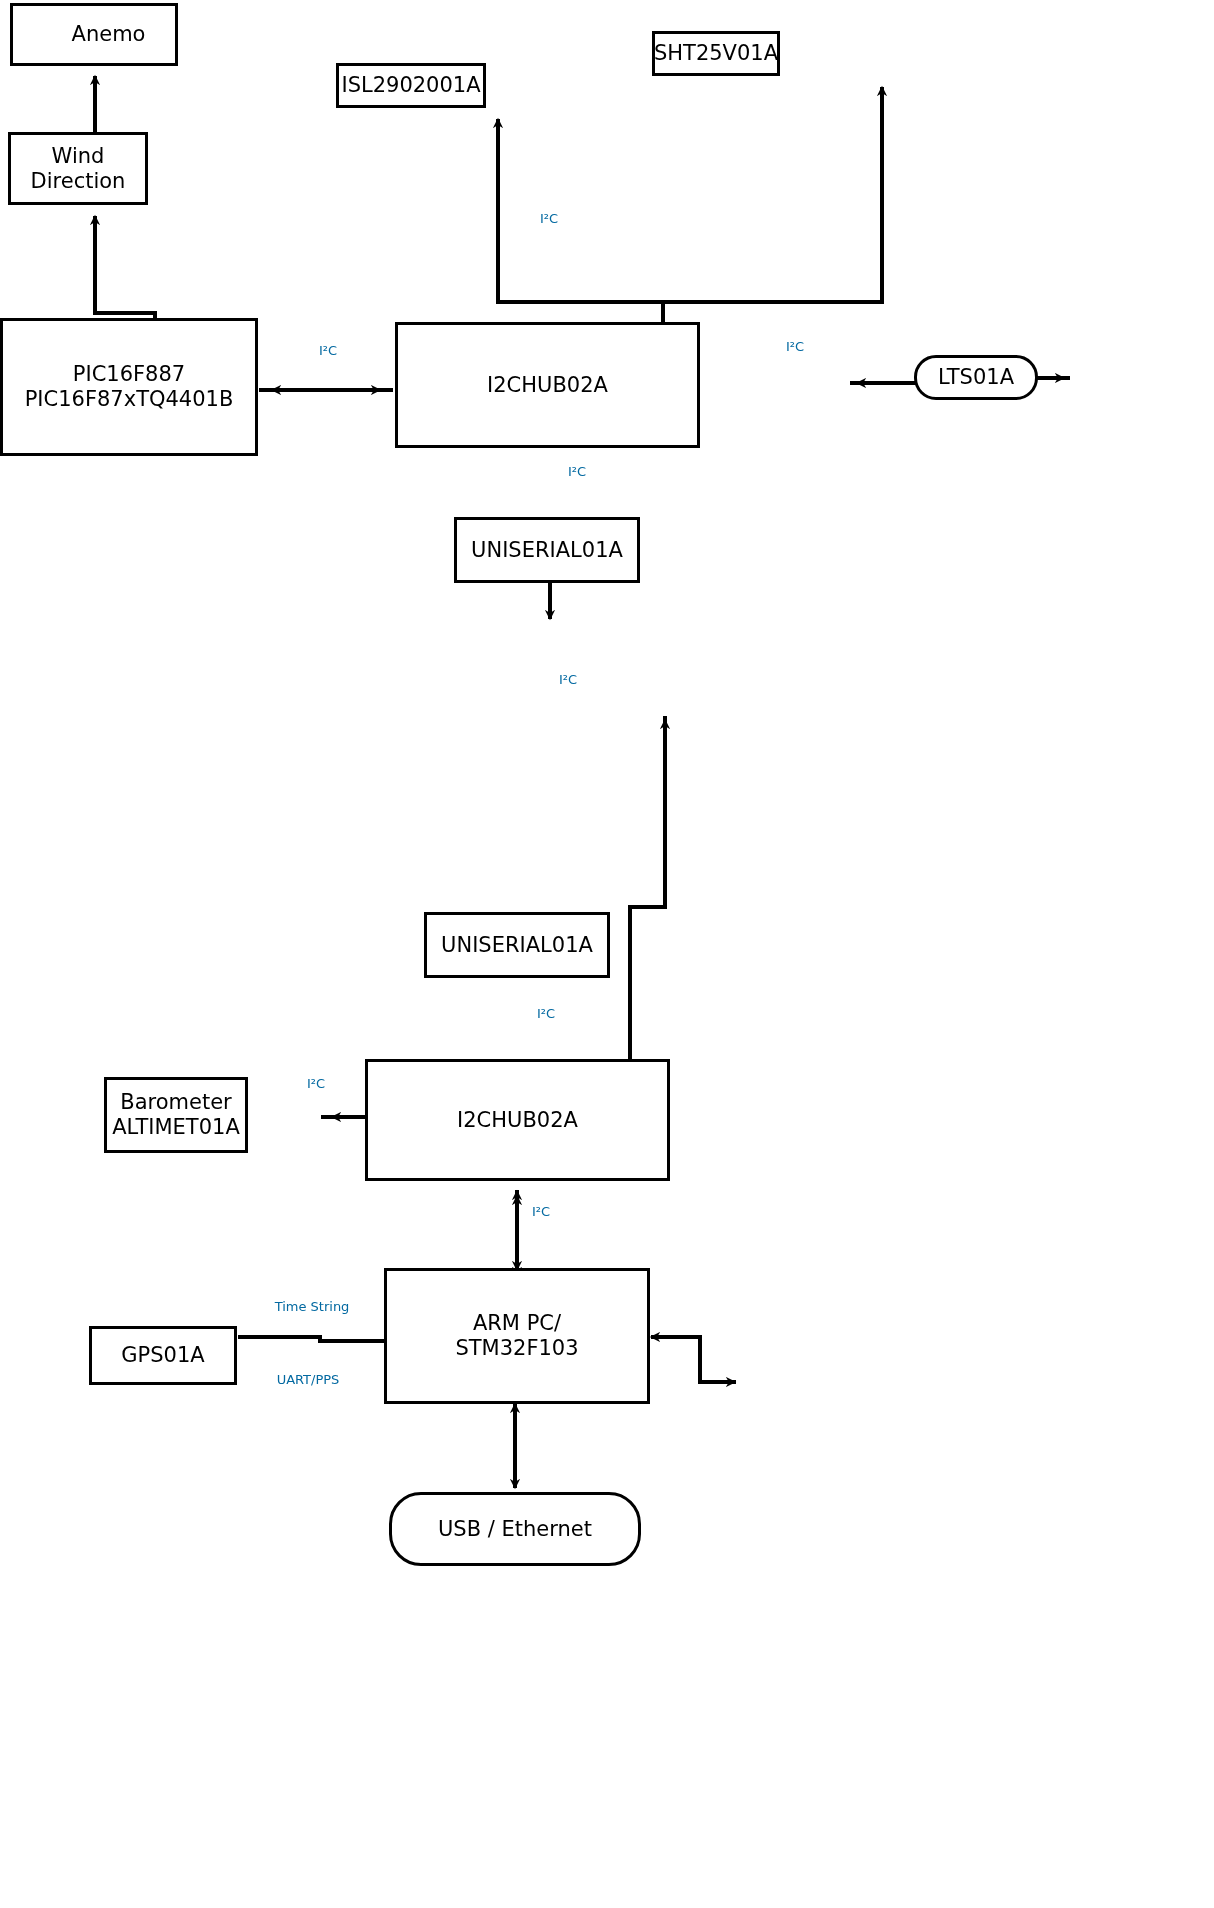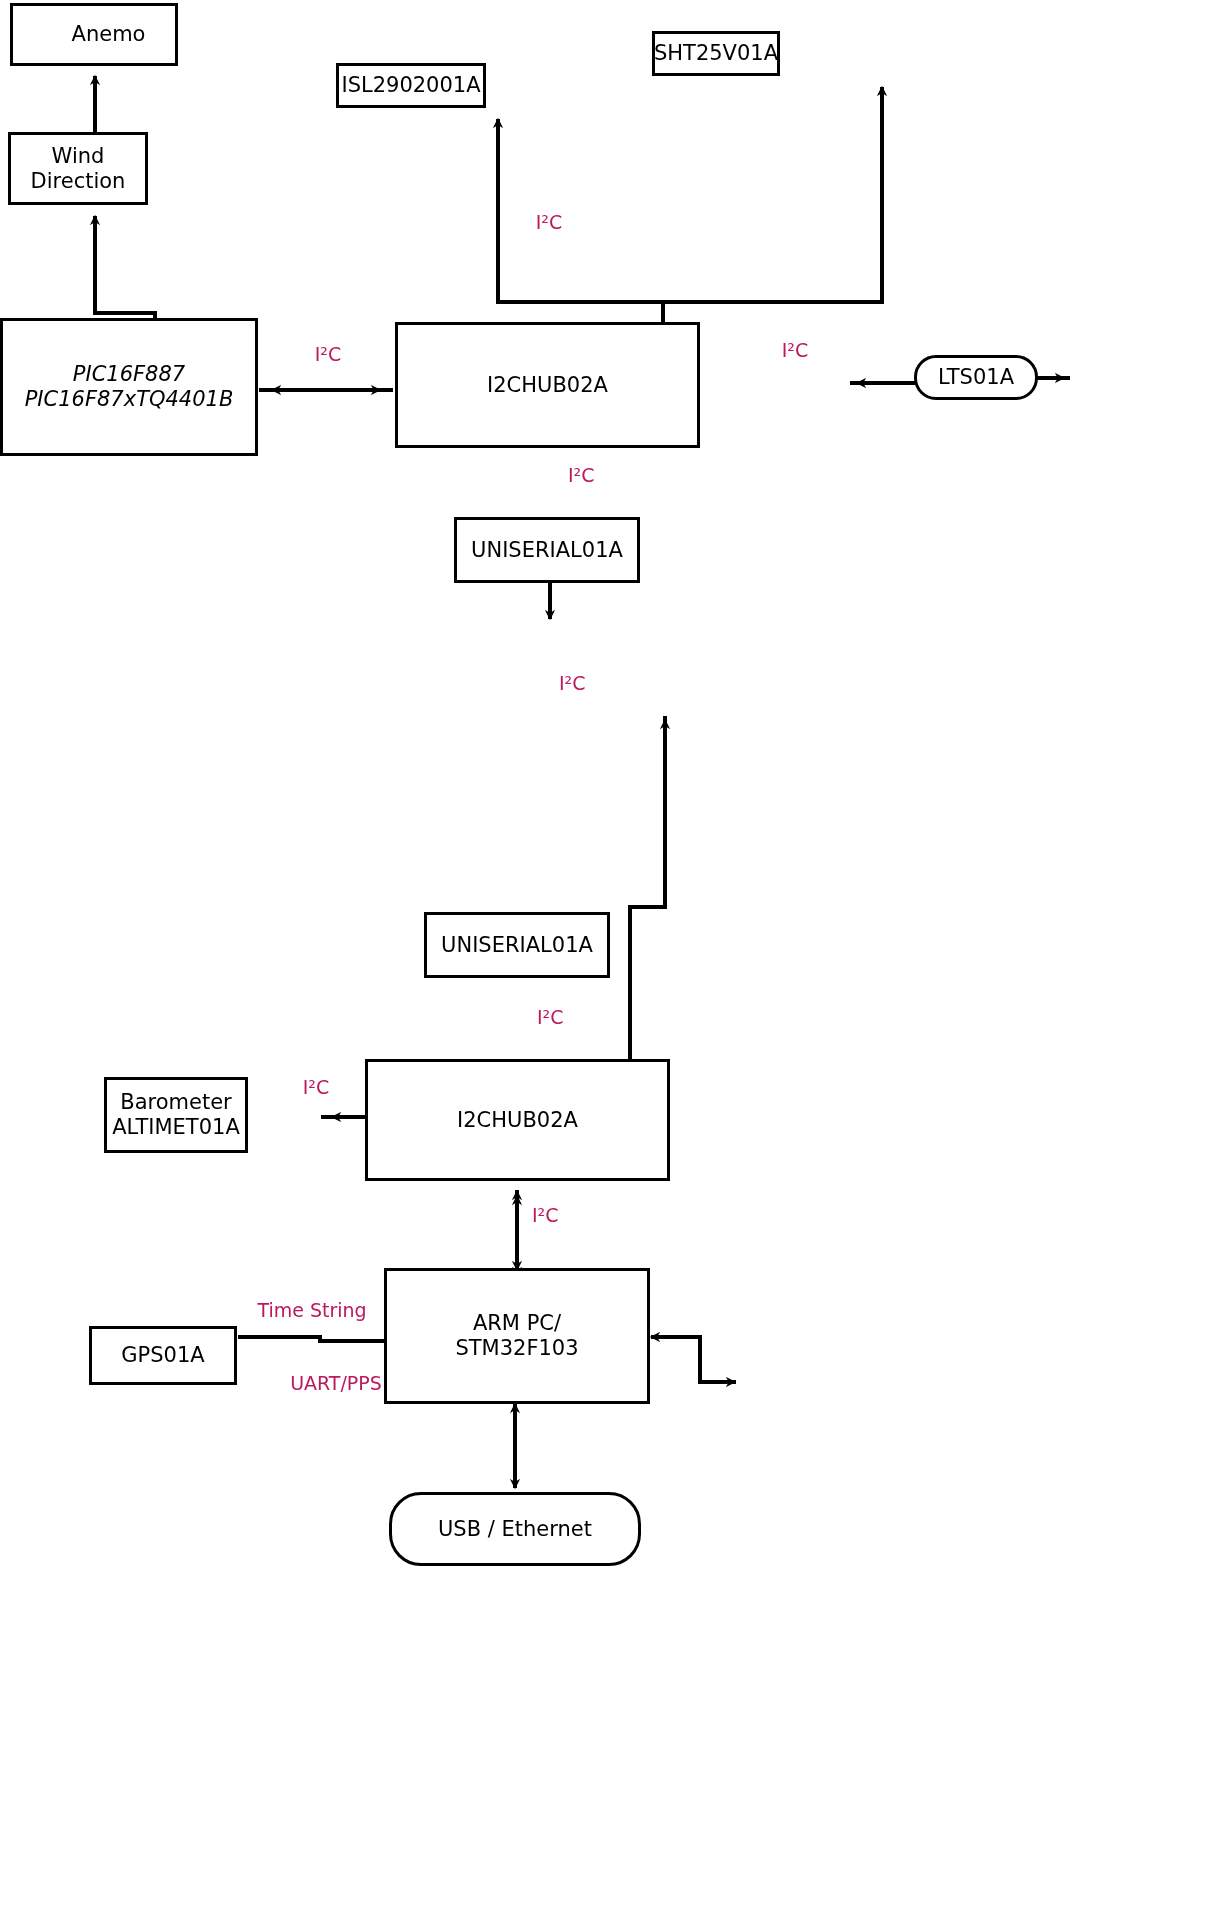--- a/index.html
+++ b/index.html
@@ -37,22 +37,22 @@
     text-align: center;
     color: #000000;
     font-size: 21px;
     line-height: 1.18;
     z-index: 3;
     white-space: pre-line;
     padding: 2px 4px;
   }
   .edge-label {
     position: absolute;
-    color: #be185d;
-    font-size: 19px;
+    color: #0369a1;
+    font-size: 13px;
     line-height: 1.15;
     white-space: nowrap;
     z-index: 4;
     background: transparent;
   }
   .edge-label.center {
     transform: translateX(-50%);
   }
 </style>
 </head>
@@ -104,21 +104,21 @@
       <path d="M651,1337 L700,1337 L700,1382 L735,1382"></path>
 
       <line x1="515" y1="1410" x2="515" y2="1488"></line>
       <line x1="515" y1="1482" x2="515" y2="1404"></line>
     </g>
   </svg>
 
   <div class="node" style="left:10px;  top:3px;    width:168px; height:63px;padding-left:33px;">Anemo</div>
   <div class="node" style="left:8px;   top:132px;  width:140px; height:73px;">Wind
 Direction</div>
-  <div class="node" style="left:0px;   top:318px;  width:258px; height:138px;font-style:italic;">PIC16F887
+  <div class="node" style="left:0px;   top:318px;  width:258px; height:138px;">PIC16F887
 PIC16F87xTQ4401B</div>
   <div class="node" style="left:336px; top:63px;   width:150px; height:45px;">ISL2902001A</div>
   <div class="node" style="left:652px; top:31px;   width:128px; height:45px;">SHT25V01A</div>
   <div class="node" style="left:395px; top:322px;  width:305px; height:126px;">I2CHUB02A</div>
   <div class="node" style="left:914px; top:355px;  width:124px; height:45px;border-radius:22px;">LTS01A</div>
   <div class="node" style="left:454px; top:517px; width:186px; height:66px;">UNISERIAL01A</div>
   <div class="node" style="left:424px; top:912px; width:186px; height:66px;">UNISERIAL01A</div>
   <div class="node" style="left:365px; top:1059px; width:305px; height:122px;">I2CHUB02A</div>
   <div class="node" style="left:104px; top:1077px; width:144px; height:76px;">Barometer
 ALTIMET01A</div>
@@ -129,15 +129,15 @@
 
   <div class="edge-label center" style="left:549px; top:212px;">I²C</div>
   <div class="edge-label center" style="left:328px; top:344px;">I²C</div>
   <div class="edge-label center" style="left:795px; top:340px;">I²C</div>
   <div class="edge-label" style="left:568px; top:465px;">I²C</div>
   <div class="edge-label" style="left:559px; top:673px;">I²C</div>
   <div class="edge-label" style="left:537px; top:1007px;">I²C</div>
   <div class="edge-label center" style="left:316px; top:1077px;">I²C</div>
   <div class="edge-label" style="left:532px; top:1205px;">I²C</div>
   <div class="edge-label center" style="left:312px; top:1300px;">Time String</div>
-  <div class="edge-label center" style="left:308px; top:1373px;margin-left:28px;">UART/PPS</div>
+  <div class="edge-label center" style="left:308px; top:1373px;">UART/PPS</div>
 
 </div>
 
 </body></html>

